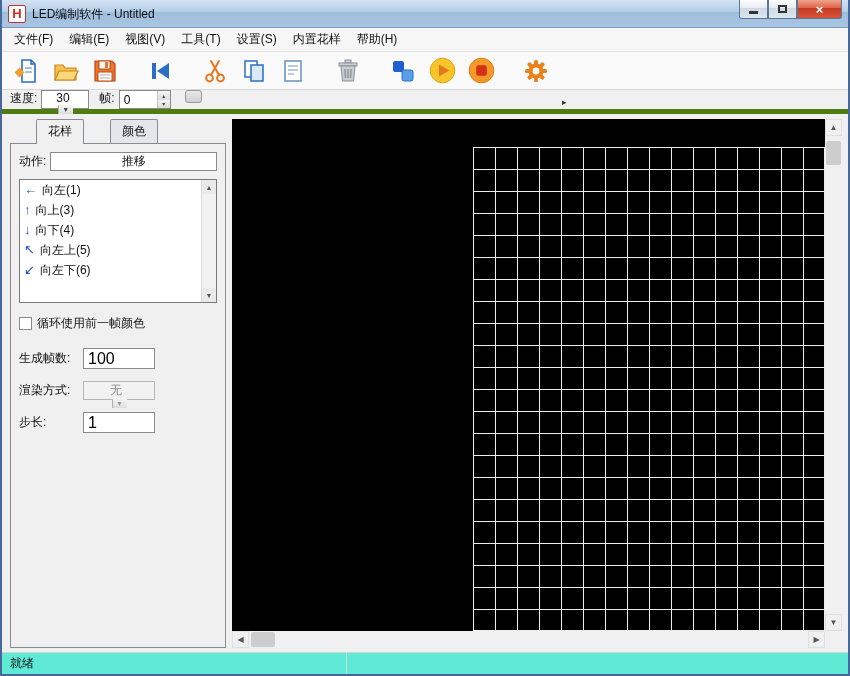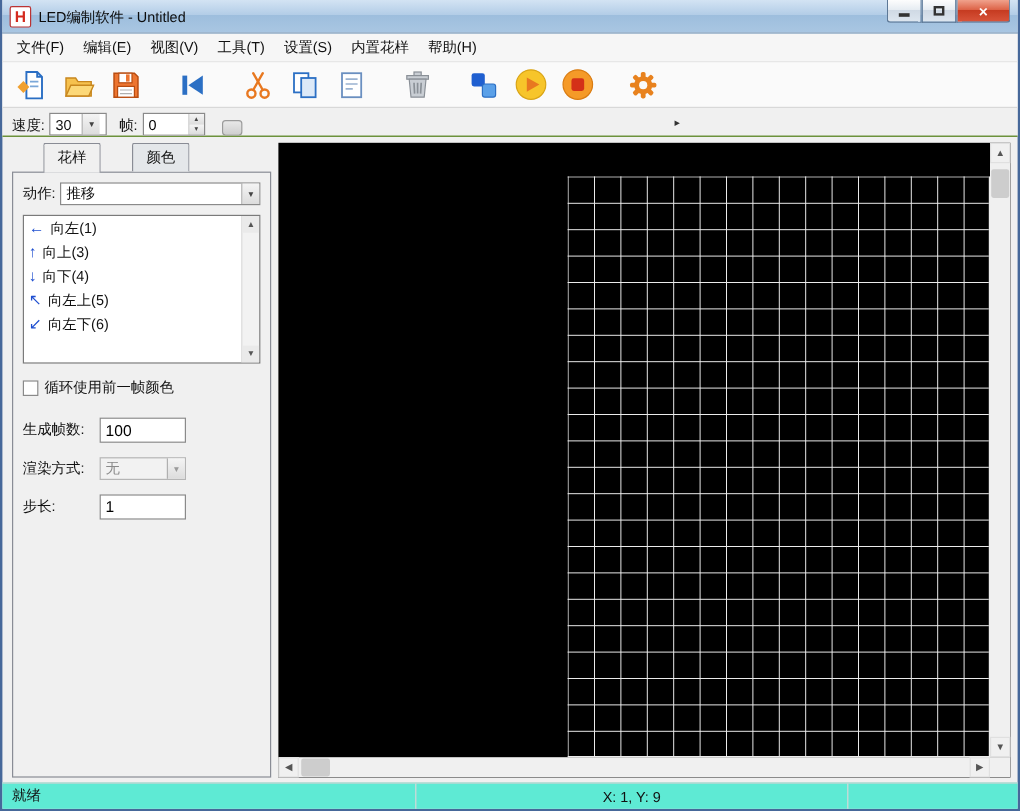--- a/index.html
+++ b/index.html
@@ -33,24 +33,24 @@
              padding:0 4px; border-bottom:1px solid #e3e3e3; }
   .menu-item { padding:4px 8px; cursor:default; }
 
   
   .toolbar { height:38px; flex:0 0 38px; background:#fafafa; display:flex; align-items:center;
              padding:0 10px; border-bottom:1px solid #d8d8d8; gap:9px; }
   .tool-btn { width:30px; height:30px; display:flex; align-items:center; justify-content:center; border-radius:3px; }
   .tool-sep { width:7px; height:30px; }
 
   
-  .speedbar { height:24px; flex:0 0 24px; background:#f0f0f0; border-bottom:1px solid #4d7c0f;
-              display:flex; align-items:flex-end; padding:0 8px; position:relative; }
+  .speedbar { height:24px; flex:0 0 24px; background:#f0f0f0; border-bottom:5px solid #4d7c0f;
+              display:flex; align-items:flex-start; padding:0 8px; position:relative; }
   .bar-label { margin-right:4px; }
-  .combo { height:19px; background:#fff; border:1px solid #8a8a8a; display:flex; align-items:center; }
+  .combo { height:19px; background:#fff; border:1px solid #8a8a8a; display:flex; align-items:center;flex-direction:column; }
   .combo .combo-text { padding:0 4px; min-width:26px; }
   .combo .combo-arrow { width:15px; height:17px; background:linear-gradient(#f4f4f4,#dcdcdc);
                         border-left:1px solid #b0b0b0; font-size:8px; color:#444;
                         display:flex; align-items:center; justify-content:center; }
   .spinbox { height:19px; width:52px; background:#fff; border:1px solid #8a8a8a; display:flex; margin-right:6px; }
   .spin-value { flex:1; padding:2px 4px; border:none; outline:none; font-size:12px; width:30px; font-family:inherit; }
   .spin-arrows { width:13px; display:flex; flex-direction:column; border-left:1px solid #c0c0c0; }
   .spin-arrows div { flex:1; font-size:6px; color:#444; display:flex; align-items:center; justify-content:center;
                      background:linear-gradient(#f4f4f4,#dcdcdc); }
   .slider-thumb { width:17px; height:13px; background:linear-gradient(#e8e8e8,#cfcfcf); border:1px solid #9a9a9a;
@@ -80,21 +80,21 @@
                  display:flex; flex-direction:column; justify-content:space-between; }
   .list-scroll .sb { height:14px; font-size:7px; color:#555; display:flex; align-items:center; justify-content:center;
                      background:#eaeaea; }
 
   .check-row { margin:12px 0 16px;text-align:right; }
   .checkbox { width:13px; height:13px; border:1px solid #8a8a8a; background:#fff; margin-right:5px; flex:0 0 13px; }
 
   .field-row { margin-top:12px; display:flex; align-items:center; }
   .field-label { width:64px; flex:0 0 64px; }
   .text-input { width:72px; height:21px; border:1px solid #8a8a8a; background:#fff; padding:2px 4px;
-                font-size:13px; font-family:inherit; outline:none; }
+                font-size:16px; font-family:inherit; outline:none; }
   .combo.small { width:72px; justify-content:space-between; }
   .combo.disabled { background:#f2f2f2; color:#8a8a8a; border-color:#b5b5b5; }
   .combo.disabled .combo-arrow { color:#9a9a9a; }
 
   
   .canvas { flex:1 1 auto; background:#000; position:relative; overflow:hidden; }
   .led-grid { position:absolute; top:28px; right:17px; }
   .v-scrollbar { position:absolute; top:0; right:0; bottom:17px; width:17px; background:#f0f0f0;
                  display:flex; flex-direction:column; }
   .h-scrollbar { position:absolute; left:0; right:17px; bottom:0; height:17px; background:#f0f0f0;
@@ -355,19 +355,16 @@
 
       <div class="corner"></div>
     </div>
 
   </div>
 
   <div class="statusbar">
     <div class="status-panel-1">
       <span>就绪</span>
     </div>
-    <div class="status-panel-2">
-      <span>X: 1, Y: 9</span>
-    </div>
     <div class="status-rest"></div>
   </div>
 
 </div>
 
 </body></html>

